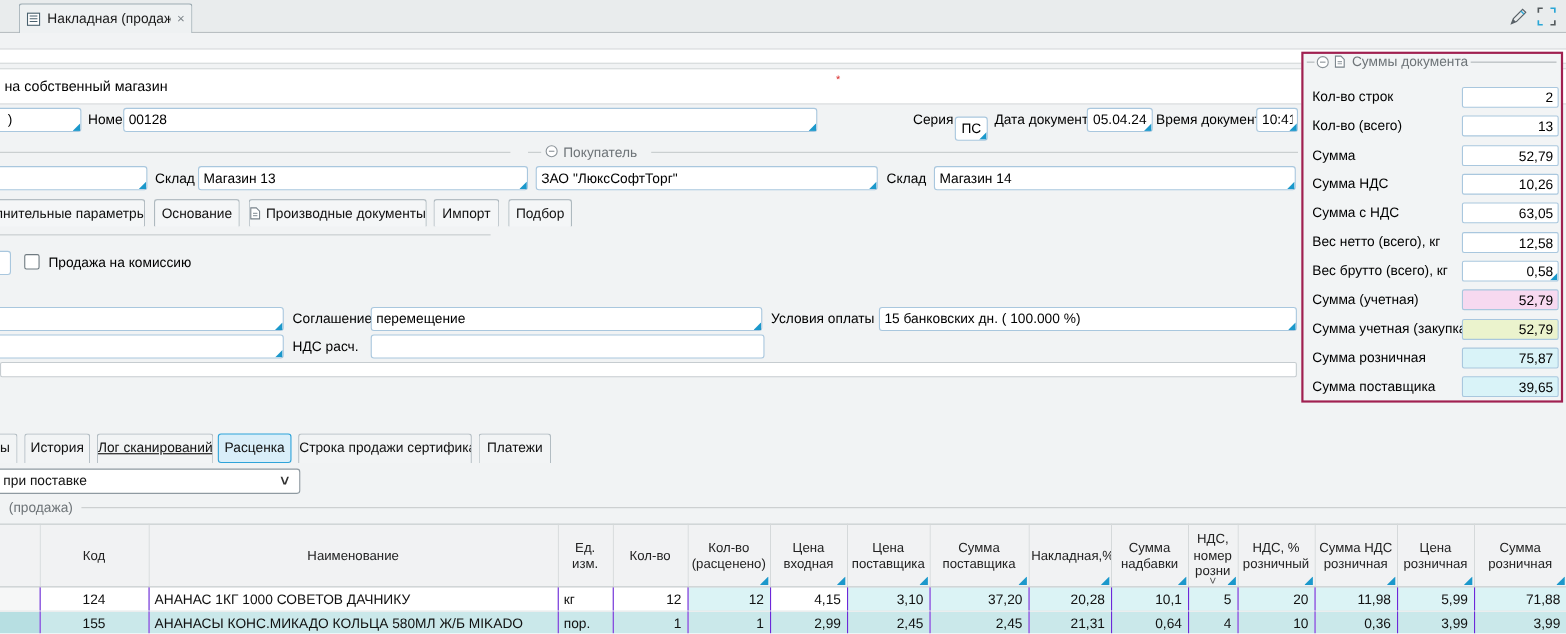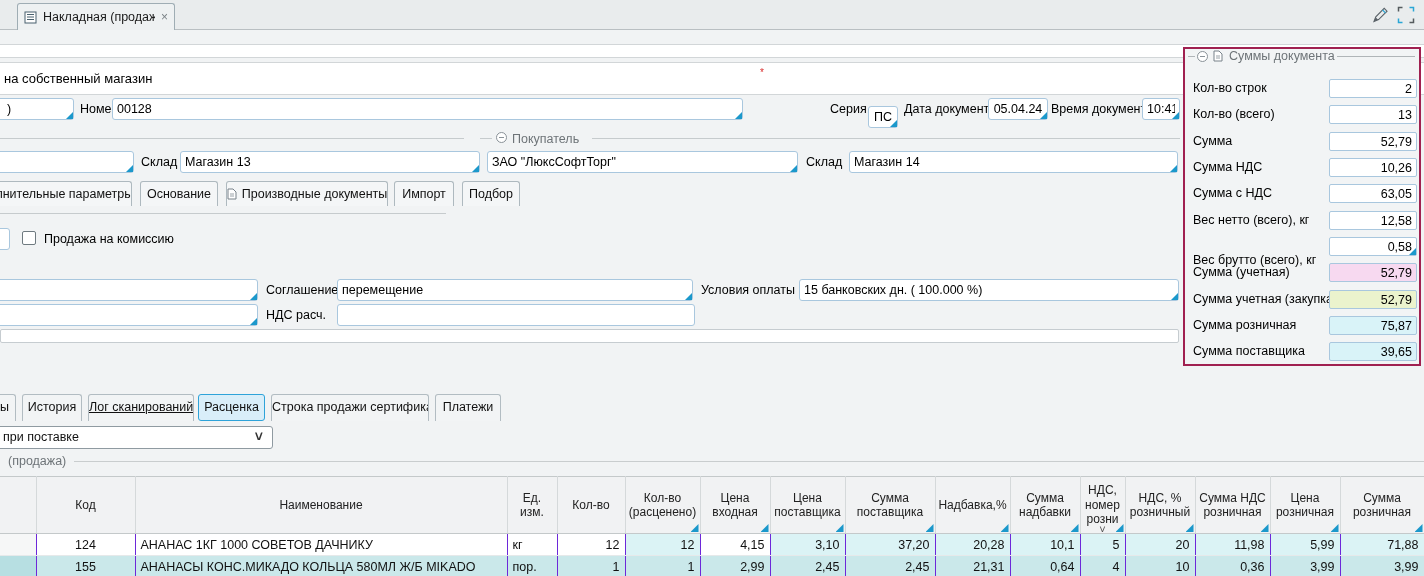--- a/index.html
+++ b/index.html
@@ -266,21 +266,21 @@
       <tr>
         <th><span></span></th>
         <th><span>Код</span></th>
         <th><span>Наименование</span></th>
         <th><span>Ед. изм.</span></th>
         <th><span>Кол-во</span></th>
         <th><span>Кол-во (расценено)</span><span class="hcorner"></span></th>
         <th><span>Цена входная</span><span class="hcorner"></span></th>
         <th><span>Цена поставщика</span><span class="hcorner"></span></th>
         <th><span>Сумма поставщика</span><span class="hcorner"></span></th>
-        <th><span>Надбавка,%</span><span class="hcorner"></span></th>
+        <th><span>Накладная,%</span><span class="hcorner"></span></th>
         <th><span>Сумма надбавки</span><span class="hcorner"></span></th>
         <th><span>НДС, номер розни</span><span class="hchev">˅</span><span class="hcorner"></span></th>
         <th><span>НДС, % розничный</span><span class="hcorner"></span></th>
         <th><span>Сумма НДС розничная</span><span class="hcorner"></span></th>
         <th><span>Цена розничная</span><span class="hcorner"></span></th>
         <th><span>Сумма розничная</span><span class="hcorner"></span></th>
       </tr>
     </thead>
     <tbody>
       <tr class="plain">
@@ -346,21 +346,21 @@
 
     <span class="tl" style="top:111px;">Сумма НДС</span>
     <div class="tv" style="top:109px;"><input value="10,26" style=""></div>
 
     <span class="tl" style="top:137px;">Сумма с НДС</span>
     <div class="tv" style="top:135px;"><input value="63,05" style=""></div>
 
     <span class="tl" style="top:164px;">Вес нетто (всего), кг</span>
     <div class="tv" style="top:162px;"><input value="12,58" style=""></div>
 
-    <span class="tl" style="top:204px;">Вес брутто (всего), кг</span>
+    <span class="tl" style="top:190px;">Вес брутто (всего), кг</span>
     <div class="tv" style="top:188px;"><input value="0,58" style=""><span class="corner"></span></div>
 
     <span class="tl" style="top:216px;">Сумма (учетная)</span>
     <div class="tv pink" style="top:214px;"><input value="52,79" style=""></div>
 
     <span class="tl" style="top:243px;">Сумма учетная (закупка)</span>
     <div class="tv green" style="top:241px;"><input value="52,79" style=""></div>
 
     <span class="tl" style="top:269px;">Сумма розничная</span>
     <div class="tv cyan" style="top:267px;"><input value="75,87" style=""></div>

